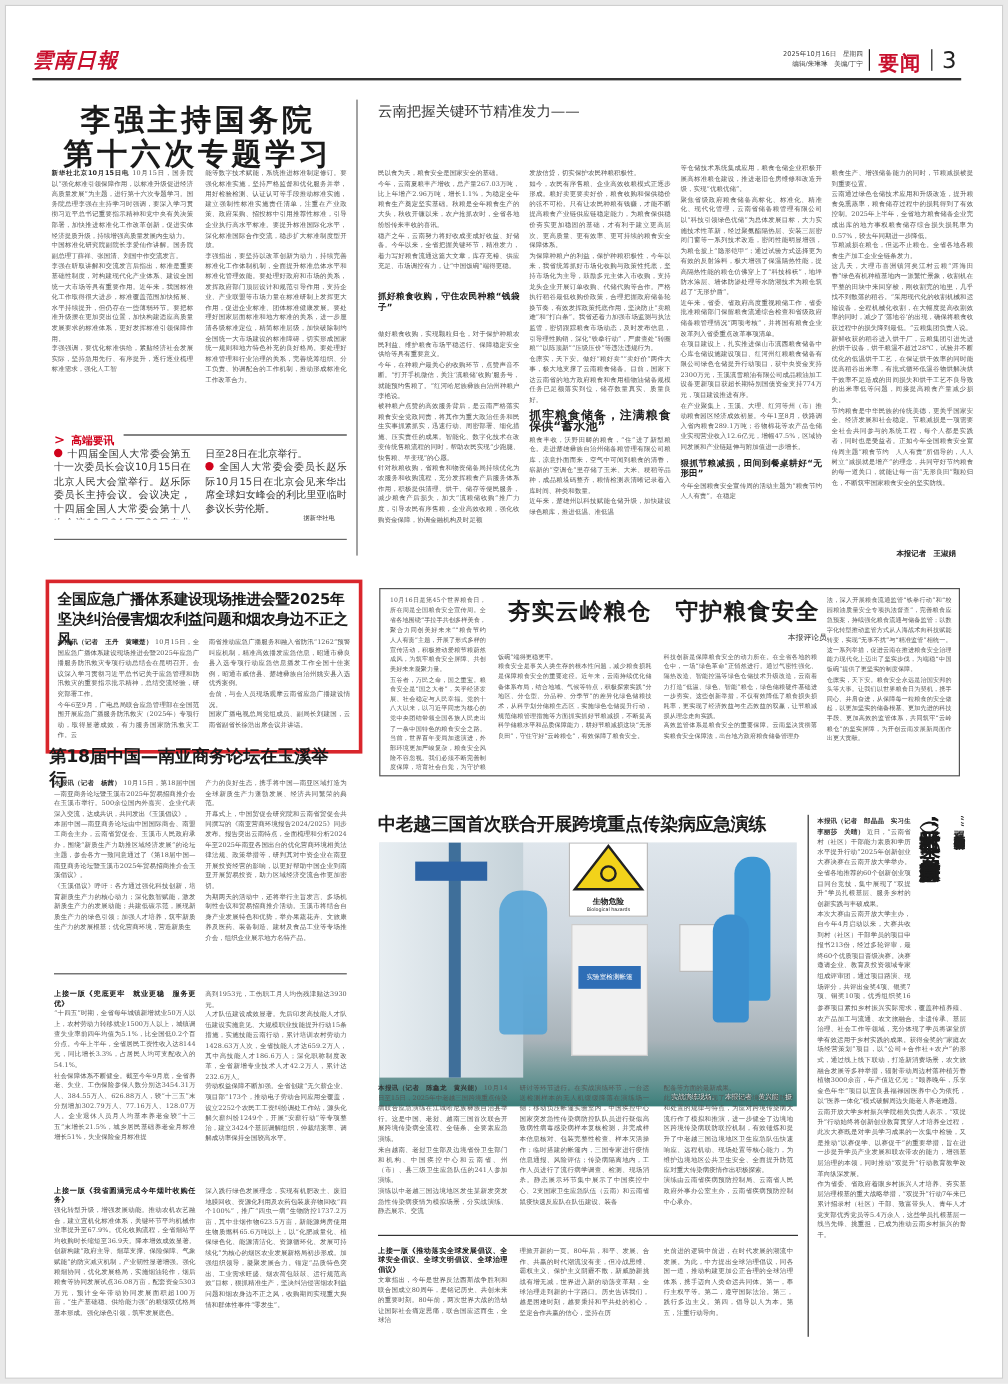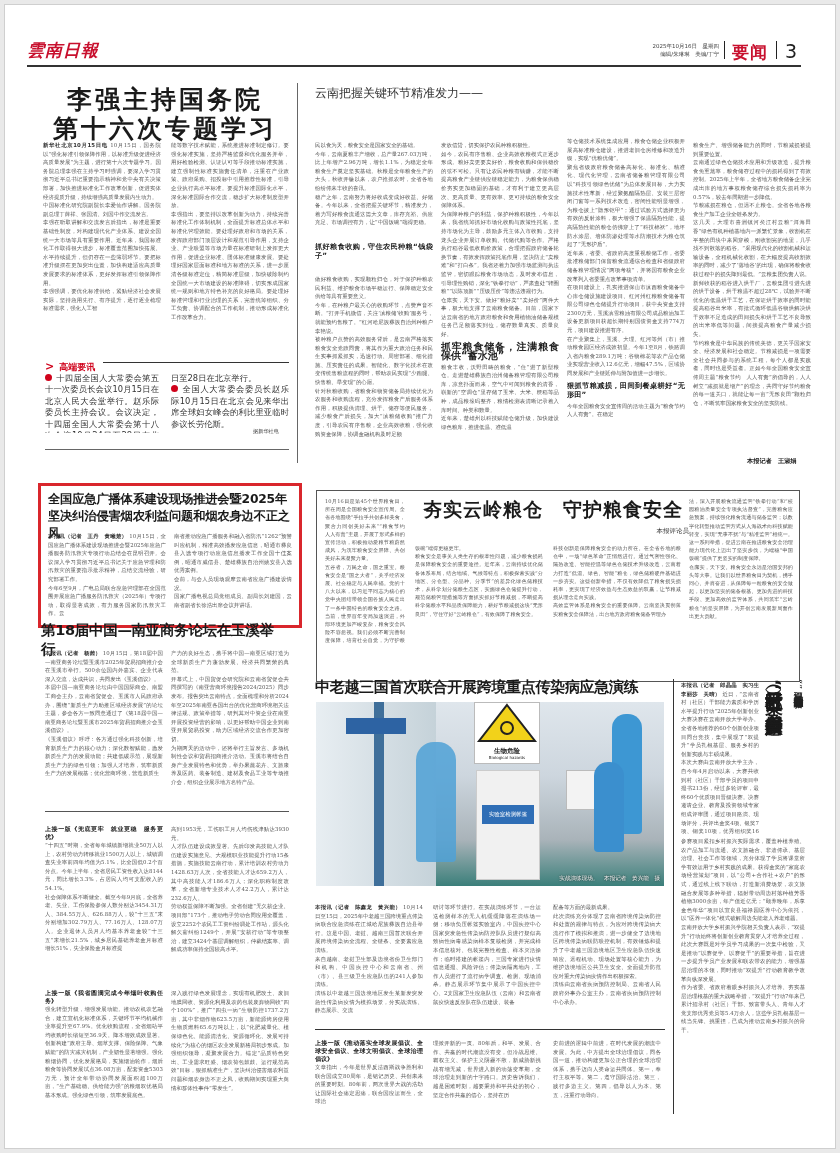--- a/index.html
+++ b/index.html
@@ -148,35 +148,35 @@
     <div style="white-space:pre-line;">今年全国粮食安全宣传周的活动主题为“粮食节约　人人有责”。在稳定</div>
   </div>
   <div class="col body-text" style="left:688px;top:136px;width:118px;height:312px;white-space:pre-line;">粮食生产、增强储备能力的同时，节粮减损被提到重要位置。
 云南通过绿色仓储技术应用和升级改造，提升粮食免熏蒸率，粮食储存过程中的损耗得到了有效控制。2025年上半年，全省地方粮食储备企业完成出库的地方事权粮食储存综合损失损耗率为0.57%，较去年同期进一步降低。
 节粮减损在粮仓，但远不止粮仓。全省各地各粮食生产加工企业全链条发力。
 这几天，大理市喜洲镇河矣江村云粮“洱海田香”绿色有机种植基地内一派繁忙景象，收割机在平整的田块中来回穿梭，刚收割完的地里，几乎找不到散落的稻谷。“采用现代化的收割机械和运输设备，全程机械化收割，在大幅度提高收割效率的同时，减少了‘落地谷’的出现，确保将粮食收获过程中的损失降到最低。”云粮集团负责人说。
 新鲜收获的稻谷进入烘干厂，云粮集团引进先进的烘干设备，烘干粮温不超过28℃，试验并不断优化的低温烘干工艺，在保证烘干效率的同时能提高稻谷出米率，有批式循环低温谷物烘解决烘干效率不足造成的田间损失和烘干工艺不良导致的出米率低等问题，间接提高粮食产量减少损失。
 节约粮食是中华民族的传统美德，更关乎国家安全、经济发展和社会稳定。节粮减损是一项需要全社会共同参与的系统工程，每个人都是实践者，同时也是受益者。正如今年全国粮食安全宣传周主题“粮食节约　人人有责”所倡导的，人人树立“减损就是增产”的理念，共同守好节约粮食的每一道关口，就能让每一亩“无形良田”颗粒归仓，不断筑牢国家粮食安全的坚实防线。</div>
   <div class="abs sans" style="left:742px;top:452px;font-size:6.2px;font-weight:bold;color:#222;">本报记者　王淑娟</div>
 
-  <div class="abs editorial" style="left:311px;top:485px;width:484px;height:192px;">
+  <div class="abs editorial" style="left:311px;top:485px;width:484px;height:157px;">
     <div class="col body-text" style="left:8px;top:6px;width:80px;height:146px;font-size:5.1px;line-height:8.2px;white-space:pre-line;">10月16日是第45个世界粮食日，所在周是全国粮食安全宣传周。全省各地围绕“手拉手共创多样美食，聚合力同创美好未来”“粮食节约　人人有责”主题，开展了形式多样的宣传活动，积极推动爱粮节粮蔚然成风，为筑牢粮食安全屏障、共创美好未来凝聚力量。
 五谷者，万民之命，国之重宝。粮食安全是“国之大者”，关乎经济发展、社会稳定与人民幸福。党的十八大以来，以习近平同志为核心的党中央团结带领全国各族人民走出了一条中国特色的粮食安全之路。当前，世界百年变局加速演进，外部环境更加严峻复杂，粮食安全风险不容忽视。我们必须不断完善制度保障，培育社会自觉，为守护粮食安全打下坚实基础，让“中国</div>
     <h2 style="position:absolute;left:100px;top:6px;width:272px;text-align:center;font-size:19px;letter-spacing:1px;white-space:nowrap;">夯实云岭粮仓　守护粮食安全</h2>
     <div class="sans" style="position:absolute;left:100px;top:36px;width:272px;text-align:right;font-size:6.5px;color:#333;">本报评论员</div>
     <div class="col body-text" style="left:98px;top:53px;width:128px;height:98px;font-size:5.1px;line-height:8.2px;white-space:pre-line;">饭碗”端得更稳更牢。
 粮食安全是事关人类生存的根本性问题，减少粮食损耗是保障粮食安全的重要途径。近年来，云南持续优化储备体系布局，结合地域、气候等特点，积极探索实践“分地区、分仓型、分品种、分季节”的差异化绿色储粮技术，从科学划分储粮生态区，实施绿色仓储提升行动，规范储粮管理措施等方面抓实抓好节粮减损，不断提高科学储粮水平和品质保障能力，耕好节粮减损这块“无形良田”，守住守好“云岭粮仓”，有效保障了粮食安全。</div>
     <div class="col body-text" style="left:236px;top:53px;width:128px;height:98px;font-size:5.1px;line-height:8.2px;white-space:pre-line;">科技创新是保障粮食安全的动力所在。在全省各地的粮仓中，一场“绿色革命”正悄然进行。通过气密性强化、隔热改造、智能控温等绿色仓储技术升级改造，云南着力打造“低温、绿色、智能”粮仓，绿色储粮硬件基础进一步夯实。这些创新举措，不仅有效降低了粮食损失损耗率，更实现了经济效益与生态效益的双赢，让节粮减损从理念走向实践。
 高效监管体系是粮食安全的重要保障。云南坚决贯彻落实粮食安全保障法，出台地方政府粮食储备管理办</div>
     <div class="col body-text" style="left:372px;top:6px;width:104px;height:146px;font-size:5.1px;line-height:8.2px;white-space:pre-line;">法，深入开展粮食流通监管“铁拳行动”和“校园粮油质量安全专项执法督查”，完善粮食应急预案，持续强化粮食流通与储备监管；以数字化转型推动监管方式从人海战术向科技赋能转变，实现“无事不扰”与“精准监管”相统一。这一系列举措，促进云南在推进粮食安全治理能力现代化上迈出了坚实步伐，为端稳“中国饭碗”提供了更坚实的制度保障。
 仓廪实，天下安。粮食安全永远是治国安邦的头等大事。让我们以世界粮食日为契机，携手同心、并肩奋进，从保障每一粒粮食的安全做起，以更加坚实的储备根基、更加先进的科技手段、更加高效的监管体系，共同筑牢“云岭粮仓”的坚实屏障，为开创云南发展新局面作出更大贡献。</div>
   </div>
 
   <h2 class="abs" style="left:310px;top:673px;width:346px;font-size:15px;letter-spacing:-0.3px;white-space:nowrap;">中老越三国首次联合开展跨境重点传染病应急演练</h2>
-  <div class="abs photo" style="left:311px;top:697px;width:348px;height:184px;">
+  <div class="abs photo" style="left:311px;top:697px;width:348px;height:220px;">
 
     <div class="abs" style="left:0;top:0;width:120px;height:196px;background:linear-gradient(90deg,#e8eef2,#c5d2d9);"></div>
     <div class="abs" style="left:58px;top:0;width:10px;height:196px;background:#3f6f9a;"></div>
     <div class="abs" style="left:30px;top:16px;width:60px;height:16px;background:#2d63a3;"></div>
 
     <div class="abs" style="left:100px;top:40px;width:40px;height:120px;background:#4fa1d6;border-radius:18px 18px 4px 4px;opacity:0.85;"></div>
 
     <div class="abs" style="left:158px;top:0;width:66px;height:62px;background:#fff;border:1px solid #bbb;">
       <svg width="64" height="40" viewBox="0 0 64 40">
         <polygon points="32,2 60,38 4,38" fill="#f2d21a" stroke="#222" stroke-width="2"></polygon>

